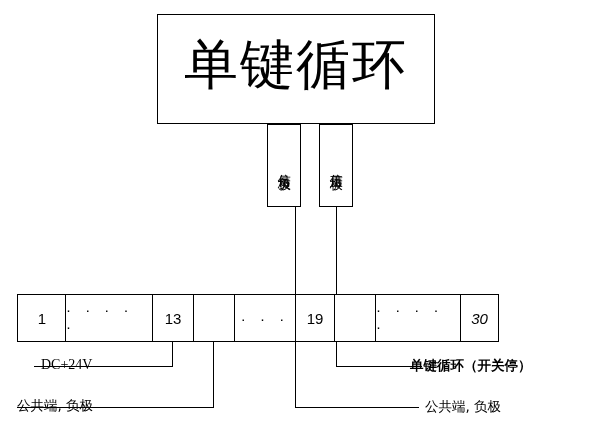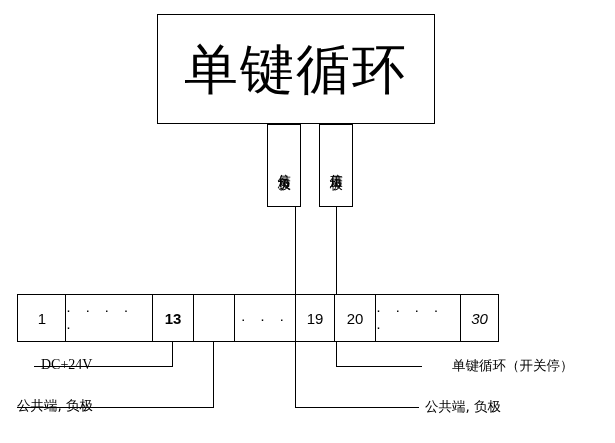--- a/index.html
+++ b/index.html
@@ -28,21 +28,21 @@
   #title-box {
     left: 157px;
     top: 14px;
     width: 278px;
     height: 110px;
     display: flex;
     align-items: center;
     justify-content: center;
   }
   #title-text {
-    font-family: Liberation Sans, sans-serif;
+    font-family: Liberation Mono, monospace;
     font-size: 54px;
     letter-spacing: 2px;
     line-height: 1;
     white-space: nowrap;
   }
   
   .vbox {
     position: absolute;
     top: 124px;
     width: 34px;
@@ -150,40 +150,37 @@
     <div class="cell" style="left:0px; width:48px;">
         <span>1</span>
       </div>
     <div class="vsep" style="left:47px;"></div>
 
     <div class="cell dots" style="left:48px; width:86px;">
         <span>· · · · ·</span>
       </div>
     <div class="vsep" style="left:134px;"></div>
 
-    <div class="cell" style="left:135px; width:40px;font-weight:bold;">
+    <div class="cell" style="left:135px; width:40px;">
         <span>13</span>
       </div>
     <div class="vsep" style="left:175px;"></div>
 
     <div class="vsep" style="left:216px;"></div>
 
     <div class="cell dots" style="left:217px; width:60px;">
         <span>· · ·</span>
       </div>
     <div class="vsep" style="left:277px;"></div>
 
     <div class="cell" style="left:278px; width:38px;text-align:right;">
         <span>19</span>
       </div>
     <div class="vsep" style="left:316px;"></div>
 
-    <div class="cell" style="left:317px; width:40px;">
-        <span>20</span>
-      </div>
     <div class="vsep" style="left:357px;"></div>
 
     <div class="cell dots" style="left:358px; width:84px;">
         <span>· · · · ·</span>
       </div>
     <div class="vsep" style="left:442px;"></div>
 
     <div class="cell" style="left:443px; width:37px;font-style:italic;">
         <span>30</span>
       </div>
@@ -197,15 +194,15 @@
 
   <div class="wire-v" style="left:295px; top:342px; height:65px;"></div>
   <div class="wire-h" style="left:295px; top:407px; width:124px;"></div>
 
   <div class="wire-v" style="left:336px; top:342px; height:24px;"></div>
   <div class="wire-h" style="left:336px; top:366px; width:86px;"></div>
 
   <div class="lbl latin" style="left:41px; top:358px;">DC+24V</div>
   <div class="lbl" style="left:17px; top:399px;">公共端, 负极</div>
   <div class="lbl" style="left:425px; top:400px;">公共端, 负极</div>
-  <div class="lbl" style="left:452px; top:359px;">单键循环（开关停）</div>
+  <div class="lbl" style="left:410px; top:359px;font-weight:bold;">单键循环（开关停）</div>
 
 </div>
 
 </body></html>

